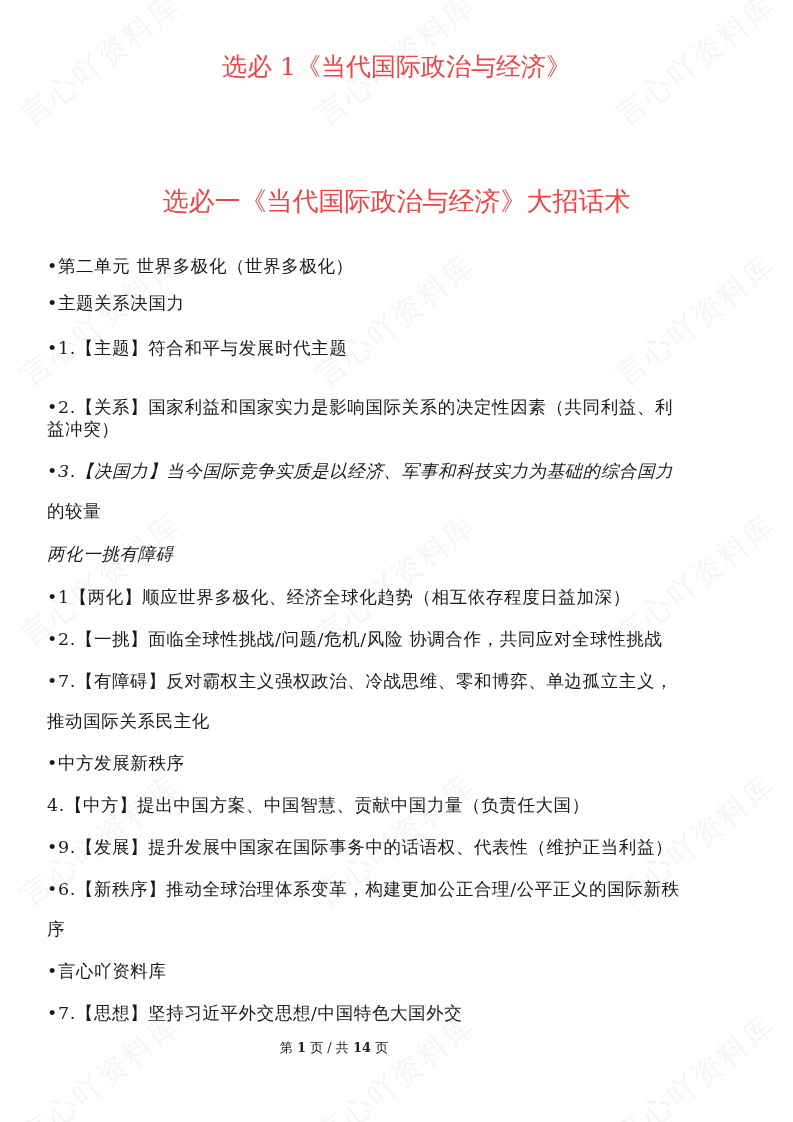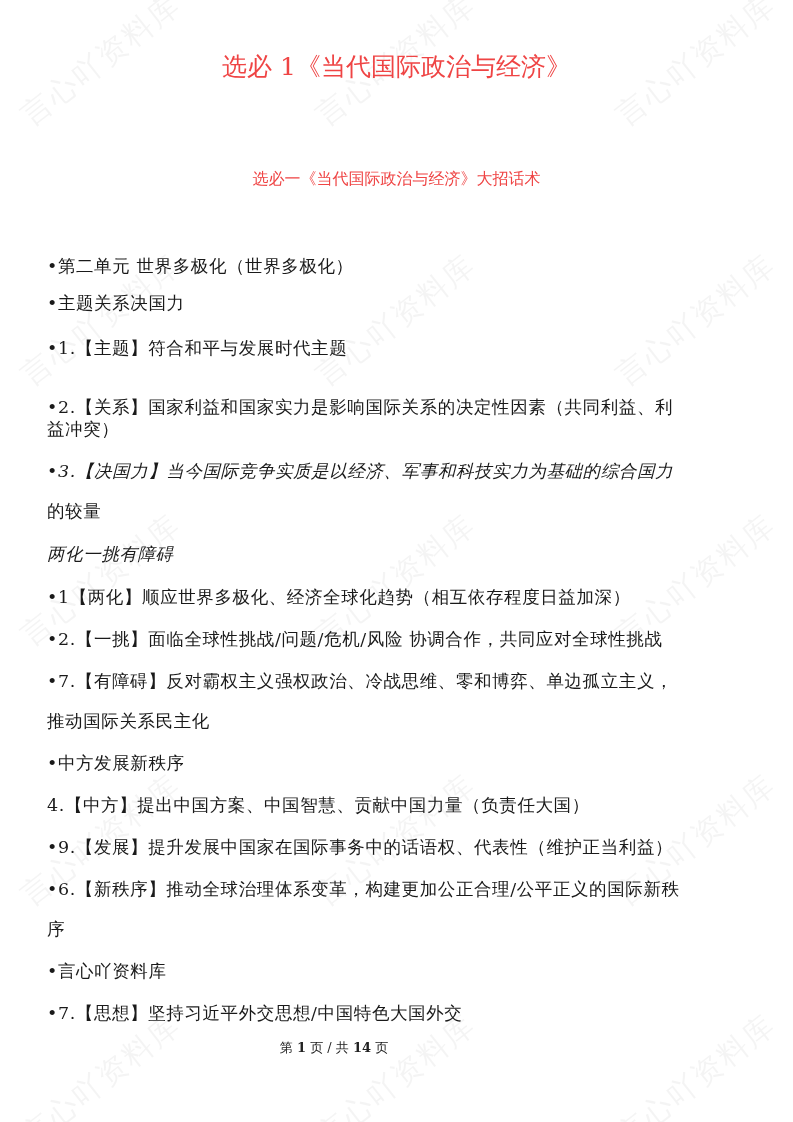--- a/index.html
+++ b/index.html
@@ -7,21 +7,21 @@
          font-family: "DejaVu Serif", "Liberation Serif", serif; color: #1a1a1a; }
   .page { position: absolute; inset: 0; }
   .wm-layer { position: absolute; inset: 0; pointer-events: none; z-index: 0; }
   .wm { position: absolute; font-family: "DejaVu Sans", sans-serif; font-size: 30px;
         color: rgba(0,0,0,0.045); transform: rotate(-38deg); white-space: nowrap;
         letter-spacing: 2px; }
   .title { position: absolute; left: 0; width: 793px; text-align: center; color: #ef4444;
            font-family: "DejaVu Serif", serif; z-index: 1; white-space: nowrap; }
   .t1 { top: 50px; font-size: 25px; }
   .t2 { top: 113px; font-size: 25px; }
-  .t3 { top: 169px; font-size: 16px; }
+  .t3 { top: 184px; font-size: 26px; }
   .line { position: absolute; left: 47px; font-size: 17.5px; line-height: 24px; white-space: nowrap;
           z-index: 1; letter-spacing: 0.6px; }
   .footer { position: absolute; top: 1039px; left: 0; width: 668px; text-align: center;
             font-size: 13px; color: #222; z-index: 1; }
   .footer b { font-weight: bold; }
 </style>
 </head>
 <body>
 
 <div class="page">

